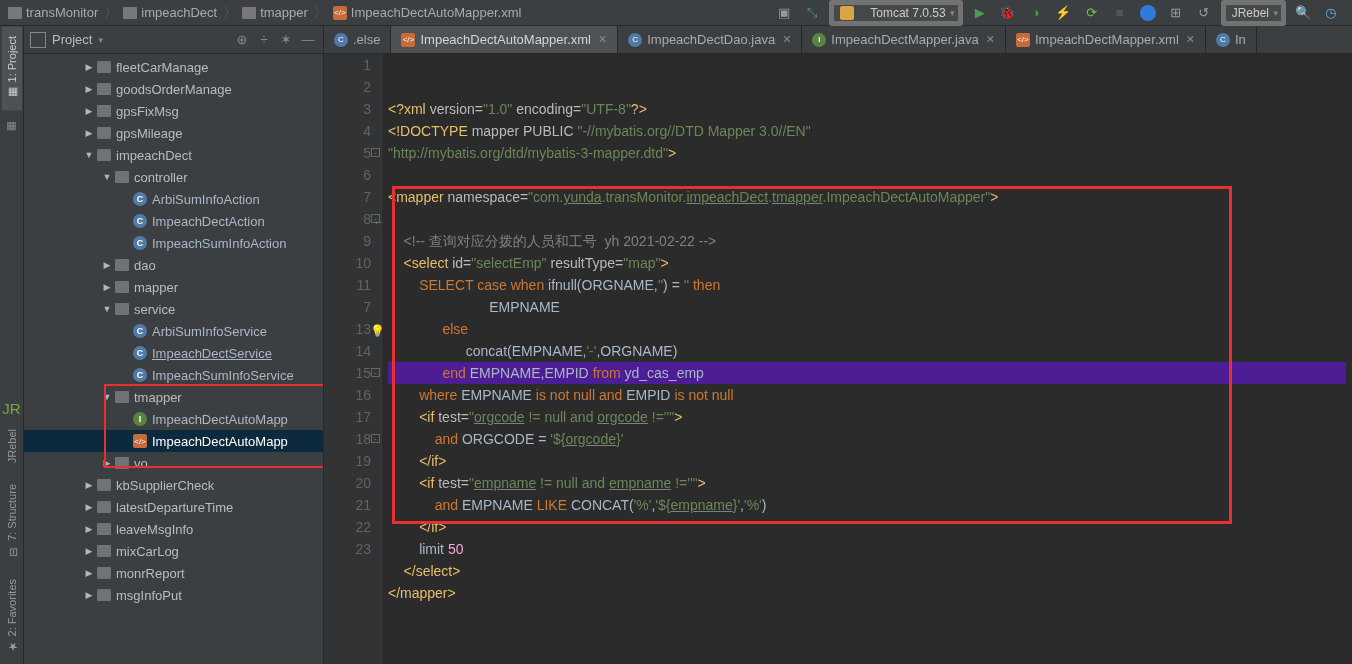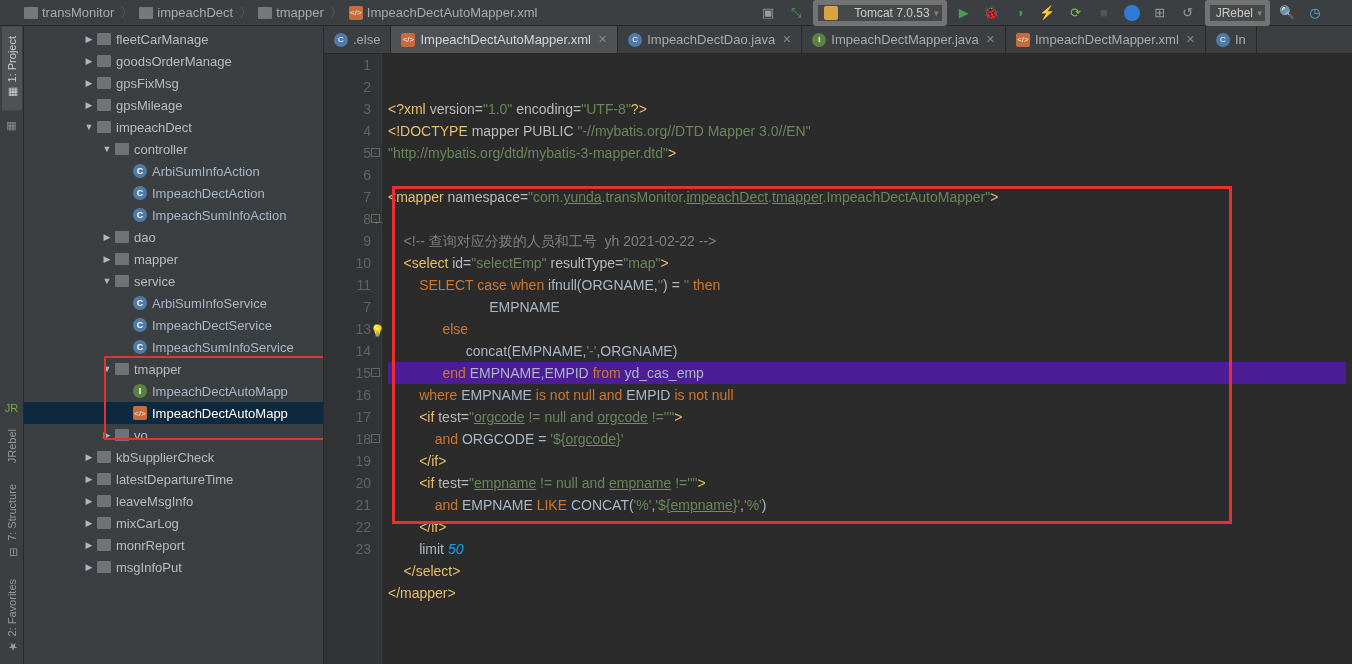--- a/index.html
+++ b/index.html
@@ -1,17 +1,17 @@
 <!DOCTYPE html>
 <html><head>
 <meta charset="utf-8">
 <style>
 * { margin: 0; padding: 0; box-sizing: border-box; font-family: "Segoe UI", Arial, sans-serif; }
 body { background: #2b2b2b; color: #bbb; font-size: 13px; overflow: hidden; width: 1352px; height: 664px; }
-.topbar { height: 26px; background: #3c3f41; display: flex; align-items: center; padding: 0 20px; border-bottom: 1px solid #282828; }
+.topbar { height: 26px; background: #3c3f41; display: flex; align-items: center; padding: 0 4px; border-bottom: 1px solid #282828; }
 .breadcrumb { display: flex; align-items: center; gap: 2px; flex: 1; overflow: hidden; }
 .bc-item { display: flex; align-items: center; gap: 4px; padding: 0 4px; color: #aaa; cursor: pointer; white-space: nowrap; }
 .bc-sep { color: #666; }
 .folder-icon { width: 14px; height: 12px; background: #787878; border-radius: 1px; display: inline-block; position: relative; }
 .xml-icon { width: 14px; height: 14px; background: #c86b3a; border-radius: 2px; display: inline-block; font-size: 8px; color: #fff; text-align: center; line-height: 14px; }
 .topbar-tools { display: flex; align-items: center; gap: 6px; padding: 0 6px; }
 .tool-btn { width: 22px; height: 22px; display: flex; align-items: center; justify-content: center; cursor: pointer; color: #999; border-radius: 3px; }
 .run-config { background: #45494a; border: 5px solid #737373; border-radius: 3px; padding: 1px 12px 1px 6px; display: flex; align-items: center; gap: 16px; color: #ccc; font-size: 12px; position: relative; }
 .run-config::after { content: "▾"; position: absolute; right: 3px; font-size: 9px; color: #888; }
 .tomcat-icon { width: 14px; height: 14px; background: #d9a441; border-radius: 2px; }
@@ -59,21 +59,21 @@
 .gutter .ln { height: 22px; position: relative; }
 .gutter .collapse-mark { position: absolute; right: -9px; top: 6px; width: 9px; height: 9px; border: 1px solid #666; font-size: 7px; line-height: 7px; text-align: center; color: #888; background: #313335; }
 .gutter .back-arrow { position: absolute; right: -14px; top: 2px; color: #499c54; font-size: 13px; }
 .gutter .bulb { position: absolute; right: -14px; top: 2px; color: #f0a732; font-size: 12px; }
 .code { flex: 1; padding: 0 6px; position: relative; white-space: pre; }
 .code .line { height: 22px; display: block; }
 .code .hl-line { background: #4c1d95; }
 .tag { color: #e8bf6a; }
 .attr { color: #bababa; }
 .str { color: #6a8759; }
-.num { color: #0ea5e9; font-style: italic; }
+.num { color: #f9a8d4; }
 .cmt { color: #808080; font-style: normal; }
 .sql-kw { color: #cc7832; }
 .sql-id { color: #a9b7c6; }
 .underline { text-decoration: underline; text-decoration-color: #808080; }
 .code-redbox { position: absolute; border: 3px solid #e73030; pointer-events: none; z-index: 5; }
 </style>
 </head>
 <body>
 
 <div class="topbar">
@@ -125,33 +125,43 @@
 </div>
 
 <div class="main">
   <div class="left-rail">
     <div class="rail-tab active">
         <span class="rail-icon">▦</span>
         <span>1: Project</span>
       </div>
     <div class="rail-icon" style="margin-top:8px;color:#8a8a8a">▦</div>
     <div class="rail-spacer"></div>
-    <div class="rail-icon" style="color:#7aa73f;font-size:11px;margin-bottom:4px">JR</div>
+    <div class="rail-icon" style="color:#7aa73f;font-size:15px;margin-bottom:4px">JR</div>
     <div class="rail-tab">JRebel</div>
     <div class="rail-tab">
         <span class="rail-icon">⊟</span>
         <span>7: Structure</span>
       </div>
     <div class="rail-tab">
         <span class="rail-icon">★</span>
         <span>2: Favorites</span>
       </div>
   </div>
 
   <div class="sidebar">
+    <div class="sidebar-head">
+      <span class="cfg"></span>
+      <span class="label">Project</span>
+      <div class="sidebar-tools">
+        <span class="sb-tool">⊕</span>
+        <span class="sb-tool">÷</span>
+        <span class="sb-tool">✶</span>
+        <span class="sb-tool">—</span>
+      </div>
+    </div>
     <div class="tree" id="tree">
       <div class="tree-row">
           <span class="tree-indent" style="width: 54px;"></span>
           <span class="tree-arrow">▶</span>
           <span class="tree-icon">
             <span class="ic-pkg"></span>
           </span>
           <span>fleetCarManage</span>
         </div>
         <div class="tree-row">
@@ -249,21 +259,21 @@
             <span class="ic-class">C</span>
           </span>
           <span style="color: rgb(169, 183, 198);">ArbiSumInfoService</span>
         </div>
         <div class="tree-row">
           <span class="tree-indent" style="width: 90px;"></span>
           <span class="tree-arrow"></span>
           <span class="tree-icon">
             <span class="ic-class">C</span>
           </span>
-          <span style="color: rgb(169, 183, 198);">ImpeachDectService</span>
+          <span style="color: rgb(169, 183, 198); text-decoration: underline;">ImpeachDectService</span>
         </div>
         <div class="tree-row">
           <span class="tree-indent" style="width: 90px;"></span>
           <span class="tree-arrow"></span>
           <span class="tree-icon">
             <span class="ic-class">C</span>
           </span>
           <span style="color: rgb(169, 183, 198); text-align: center;">ImpeachSumInfoService</span>
         </div>
         <div class="tree-row">

